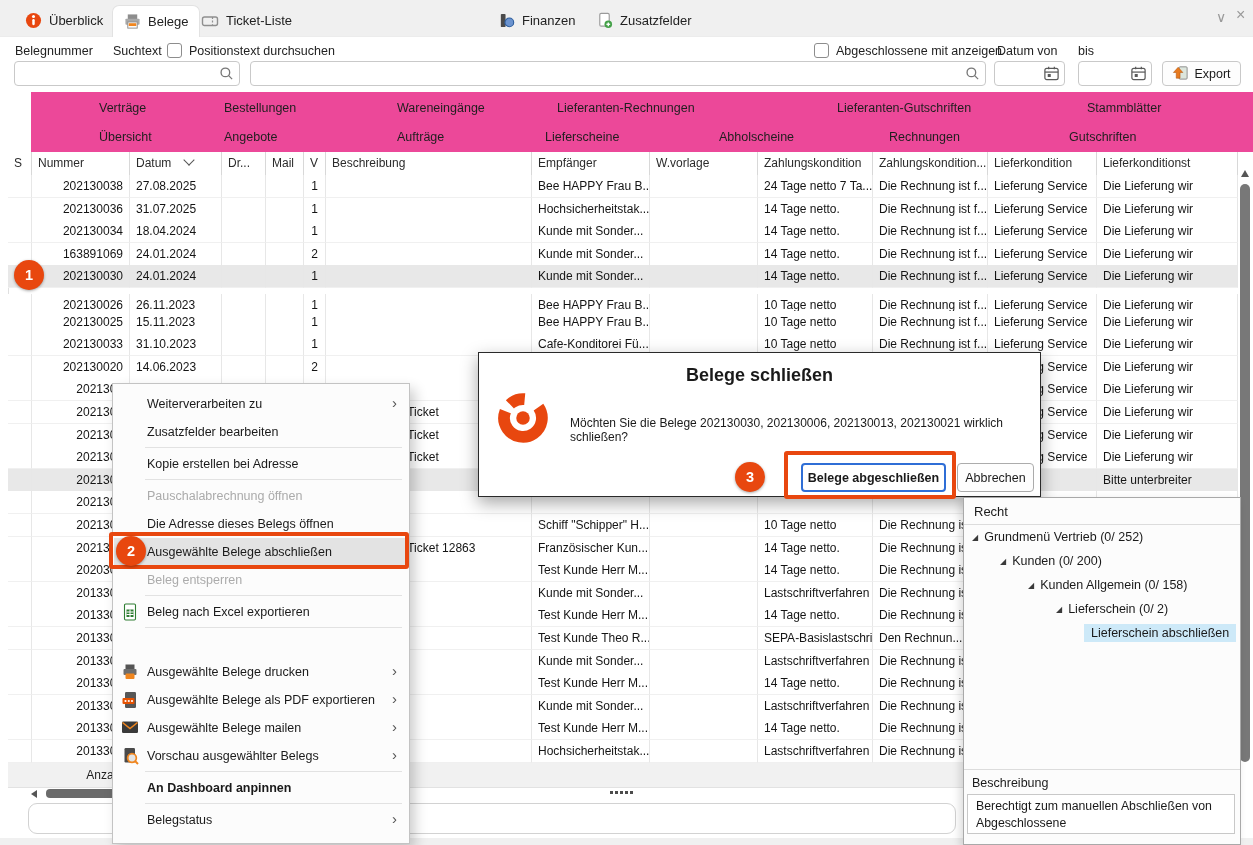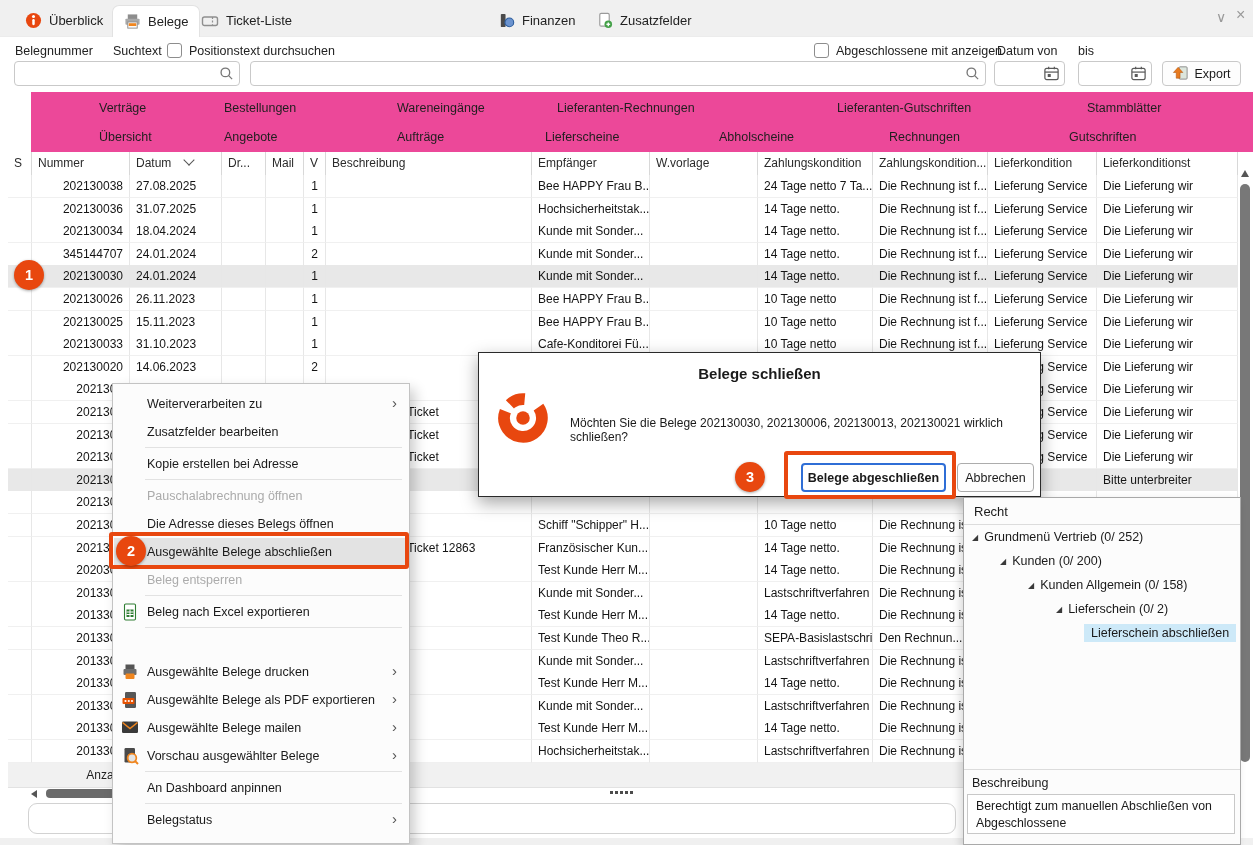--- a/index.html
+++ b/index.html
@@ -43,21 +43,21 @@
   .harrow{position:absolute;left:31px;top:790px;width:0;height:0;border-top:4px solid transparent;border-bottom:4px solid transparent;border-right:6px solid #555;}
   .dots{position:absolute;left:610px;top:791px;display:flex;gap:2px;}
   .dots i{width:3px;height:3px;background:#4c4c4c;display:block;}
   .bottom-box{position:absolute;left:28px;top:803px;width:928px;height:31px;background:#fff;border:1px solid #d2d2d2;border-radius:9px;box-sizing:border-box;}
   .bottom-strip{position:absolute;left:0;top:838px;width:100%;height:7px;background:#f0f0f0;}
   .vthumb{position:absolute;left:1240px;top:184px;width:10px;height:578px;background:#787878;border-radius:5px;}
   .varrow{position:absolute;left:1241px;top:170px;width:0;height:0;border-left:4px solid transparent;border-right:4px solid transparent;border-bottom:7px solid #555;}
   
   .dialog{position:absolute;left:478px;top:352px;width:563px;height:145px;background:#fff;border:1px solid #2a2a2a;
           box-shadow:0 6px 16px rgba(0,0,0,.35);z-index:20;box-sizing:border-box;}
-  .dlg-title{text-align:center;font-weight:bold;font-size:15px;margin-top:12px;}
+  .dlg-title{text-align:center;font-weight:bold;font-size:18px;margin-top:12px;}
   .dlg-logo{position:absolute;left:17px;top:38px;}
   .dlg-msg{position:absolute;left:91px;top:63px;right:10px;font-size:12px;color:#1a1a1a;}
   .dlg-btn{position:absolute;top:110px;height:29px;box-sizing:border-box;border-radius:4px;font-size:12.5px;
            display:flex;align-items:center;justify-content:center;background:#fff;cursor:default;}
   .dlg-confirm{left:322px;width:145px;border:2px solid #2f6ed6;font-weight:bold;}
   .dlg-cancel{left:478px;width:77px;border:1px solid #ababab;background:#fdfdfd;}
   
   .menu{position:absolute;left:112px;top:383px;width:298px;height:461px;background:#fcfcfc;border:1px solid #c3c3c3;
         box-shadow:5px 6px 12px rgba(0,0,0,.2);z-index:30;box-sizing:border-box;}
   .menu-item{position:absolute;left:1px;right:1px;height:28px;display:flex;align-items:center;padding-left:33px;
@@ -274,21 +274,21 @@
           <div class="td" style="left: 318px; width: 206px;"></div>
           <div class="td" style="left: 524px; width: 118px;">Kunde mit Sonder...</div>
           <div class="td" style="left: 642px; width: 108px;"></div>
           <div class="td" style="left: 750px; width: 115px;">14 Tage netto.</div>
           <div class="td" style="left: 865px; width: 115px;">Die Rechnung ist f...</div>
           <div class="td" style="left: 980px; width: 109px;">Lieferung Service</div>
           <div class="td" style="left: 1089px; width: 141px;">Die Lieferung wir</div>
         </div>
         <div class="trow" style="top: 90.8px;">
           <div class="td" style="left: 0px; width: 24px;"></div>
-          <div class="td right" style="left: 24px; width: 98px;">345144707</div>
+          <div class="td right" style="left: 24px; width: 98px;">163891069</div>
           <div class="td" style="left: 122px; width: 92px;">24.01.2024</div>
           <div class="td" style="left: 214px; width: 44px;"></div>
           <div class="td" style="left: 258px; width: 38px;"></div>
           <div class="td center" style="left: 296px; width: 22px;">2</div>
           <div class="td" style="left: 318px; width: 206px;"></div>
           <div class="td" style="left: 524px; width: 118px;">Kunde mit Sonder...</div>
           <div class="td" style="left: 642px; width: 108px;"></div>
           <div class="td" style="left: 750px; width: 115px;">14 Tage netto.</div>
           <div class="td" style="left: 865px; width: 115px;">Die Rechnung ist f...</div>
           <div class="td" style="left: 980px; width: 109px;">Lieferung Service</div>
@@ -302,21 +302,21 @@
           <div class="td" style="left: 258px; width: 38px; background: transparent;"></div>
           <div class="td center" style="left: 296px; width: 22px; background: transparent;">1</div>
           <div class="td" style="left: 318px; width: 206px; background: transparent;"></div>
           <div class="td" style="left: 524px; width: 118px; background: transparent;">Kunde mit Sonder...</div>
           <div class="td" style="left: 642px; width: 108px; background: transparent;"></div>
           <div class="td" style="left: 750px; width: 115px; background: transparent;">14 Tage netto.</div>
           <div class="td" style="left: 865px; width: 115px; background: transparent;">Die Rechnung ist f...</div>
           <div class="td" style="left: 980px; width: 109px; background: transparent;">Lieferung Service</div>
           <div class="td" style="left: 1089px; width: 141px; background: transparent;">Die Lieferung wir</div>
         </div>
-        <div class="trow" style="top: 136px;">
+        <div class="trow" style="top: 142px;">
           <div class="td" style="left: 0px; width: 24px;"></div>
           <div class="td right" style="left: 24px; width: 98px;">202130026</div>
           <div class="td" style="left: 122px; width: 92px;">26.11.2023</div>
           <div class="td" style="left: 214px; width: 44px;"></div>
           <div class="td" style="left: 258px; width: 38px;"></div>
           <div class="td center" style="left: 296px; width: 22px;">1</div>
           <div class="td" style="left: 318px; width: 206px;"></div>
           <div class="td" style="left: 524px; width: 118px;">Bee HAPPY Frau B...</div>
           <div class="td" style="left: 642px; width: 108px;"></div>
           <div class="td" style="left: 750px; width: 115px;">10 Tage netto</div>
@@ -721,25 +721,25 @@
           </svg></span>
         <span>Ausgewählte Belege mailen</span>
         <span class="menu-chevron">›</span>
       </div>
       <div class="menu-item" style="top: 358px;">
         <span class="menu-icon"><svg width="18" height="18" viewBox="0 0 18 18">
             <rect x="3.5" y="1" width="10.5" height="14.5" rx="1.2" fill="#4a4a4a"></rect>
             <circle cx="11" cy="11" r="4.3" fill="#fff" fill-opacity="0.85" stroke="#f0861f" stroke-width="1.8"></circle>
             <line x1="14" y1="14" x2="17" y2="17" stroke="#f0861f" stroke-width="2"></line>
           </svg></span>
-        <span>Vorschau ausgewählter Belege</span>
+        <span>Vorschau ausgewählter Belegs</span>
         <span class="menu-chevron">›</span>
       </div>
       <div class="menu-sep" style="top: 387px;"></div>
-      <div class="menu-item" style="top: 390px;">
+      <div class="menu-item" style="top: 390px; font-weight: bold;">
         <span>An Dashboard anpinnen</span>
       </div>
       <div class="menu-sep" style="top: 419px;"></div>
       <div class="menu-item" style="top: 422px;">
         <span>Belegstatus</span>
         <span class="menu-chevron">›</span>
       </div>
     </div>
 
   <div class="rpanel">

